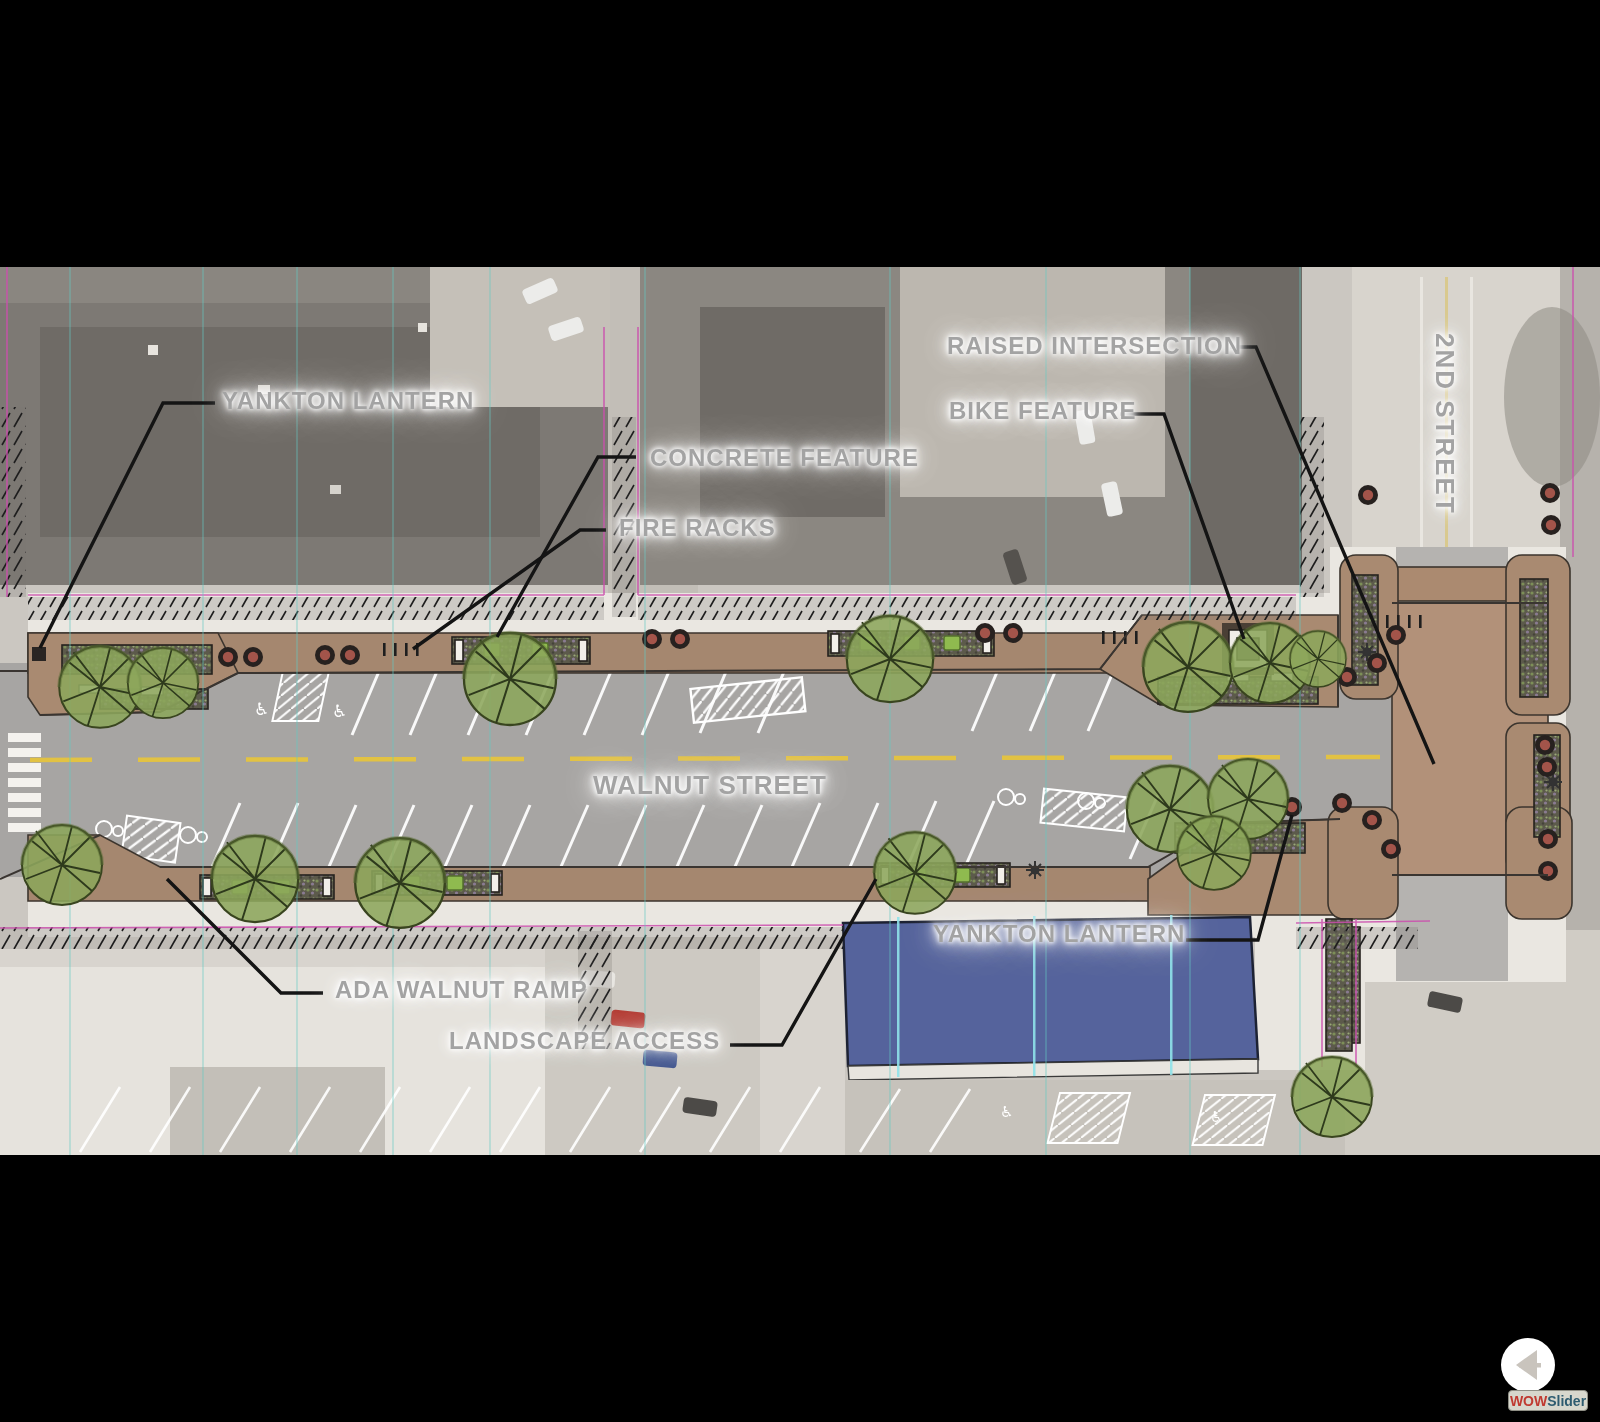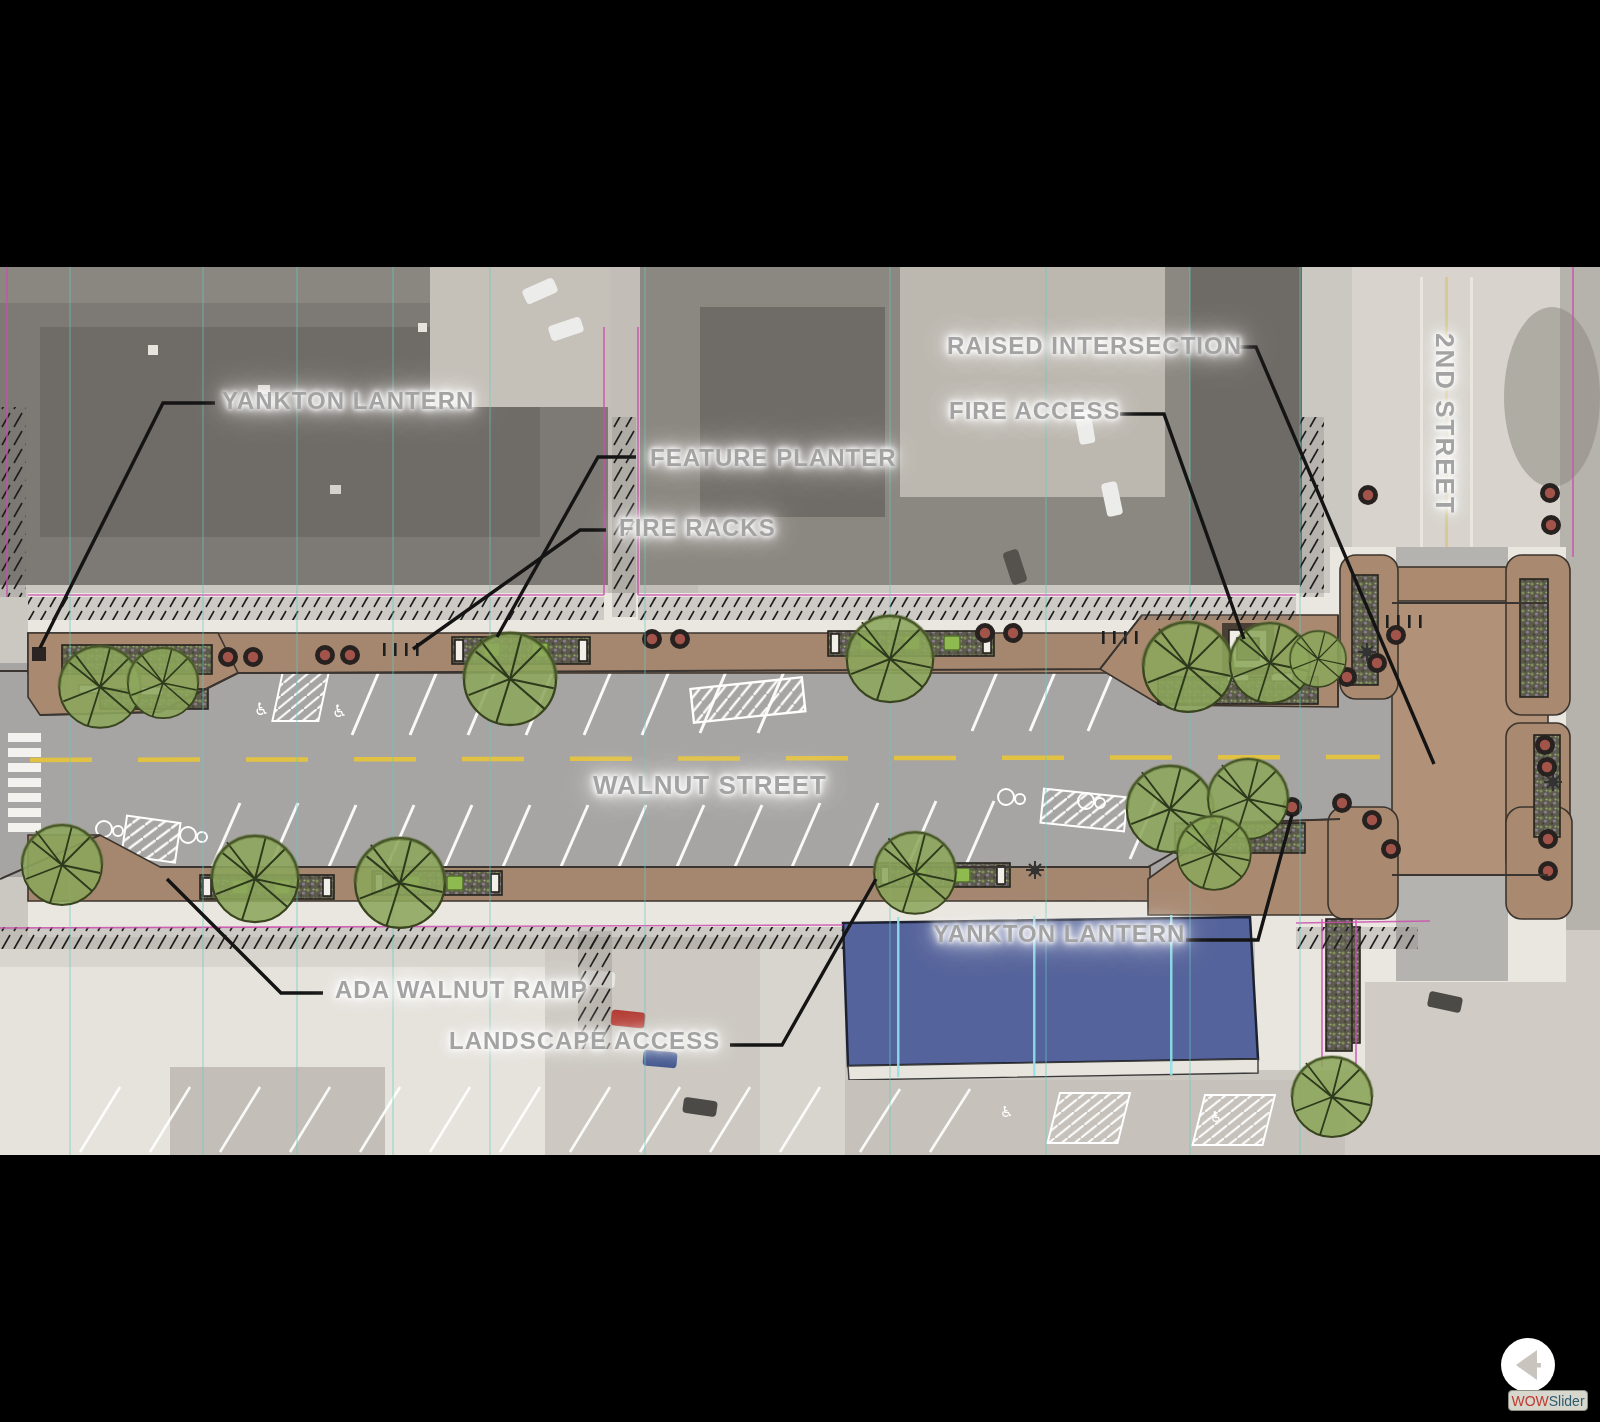--- a/index.html
+++ b/index.html
@@ -10,21 +10,21 @@
   .plan svg{position:absolute;left:0;top:0;}
   .label{position:absolute;font-weight:bold;font-size:24px;line-height:1;color:#a3a3a3;
          letter-spacing:1px;white-space:nowrap;
          text-shadow:0 0 4px #fff,0 0 7px #fff,0 0 12px #fff,0 0 18px rgba(255,255,255,.95),
                      0 0 28px rgba(255,255,255,.85),0 0 40px rgba(255,255,255,.7);}
   .label.vert{writing-mode:vertical-rl;letter-spacing:2px;font-size:26px;}
   .navprev{position:absolute;left:1500px;top:1070px;width:56px;height:56px;border:0;padding:0;
            background:transparent;cursor:pointer;}
   .wm{position:absolute;left:1508px;top:1390px;width:78px;height:19px;border-radius:4px;
       background:#d7d7cd;border:1px solid #8f8f85;display:flex;align-items:center;
-      justify-content:center;font-size:14px;font-weight:normal;line-height:1;cursor:pointer;}
+      justify-content:center;font-size:14px;font-weight:bold;line-height:1;cursor:pointer;}
   .wm .red{color:#c03a31;}
   .wm .blue{color:#2e5c70;}
 </style>
 </head>
 <body>
 
 <div class="stage">
   <div class="bar" style="top:0;height:267px"></div>
   <div class="bar" style="top:1155px;height:267px"></div>
 
@@ -372,24 +372,24 @@
     <button class="navprev" aria-label="previous slide">
       <svg viewBox="0 0 56 56" width="56" height="56">
         <circle cx="28" cy="28" r="27" fill="#ffffff"></circle>
         <path d="M37,13 L16,28 L37,43 Z" fill="#c9c4bd"></path>
         <rect x="19" y="26" width="22" height="4.5" fill="#c9c4bd"></rect>
       </svg>
     </button>
   </div>
 
   <div class="label" style="left:222px;top:389px">YANKTON LANTERN</div>
-  <div class="label" style="left:650px;top:446px">FEATURE PLANTER</div>
+  <div class="label" style="left:650px;top:446px">CONCRETE FEATURE</div>
   <div class="label" style="left:619px;top:516px">FIRE RACKS</div>
   <div class="label" style="left:947px;top:334px">RAISED INTERSECTION</div>
-  <div class="label" style="left:949px;top:399px">FIRE ACCESS</div>
+  <div class="label" style="left:949px;top:399px">BIKE FEATURE</div>
   <div class="label" style="left:593px;top:772px;font-size:26px">WALNUT STREET</div>
   <div class="label vert" style="left:1432px;top:333px">2ND STREET</div>
   <div class="label" style="left:933px;top:922px">YANKTON LANTERN</div>
   <div class="label" style="left:335px;top:978px">ADA WALNUT RAMP</div>
   <div class="label" style="left:449px;top:1029px">LANDSCAPE ACCESS</div>
 
   <div class="wm">
     <span class="red">WOW</span>
       <span class="blue">Slider</span>
   </div>

